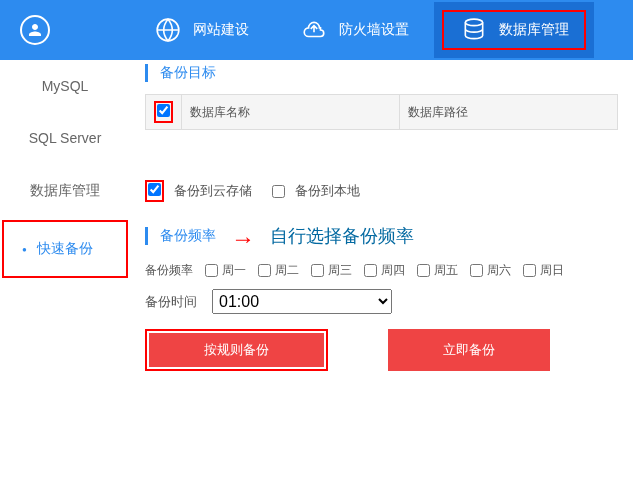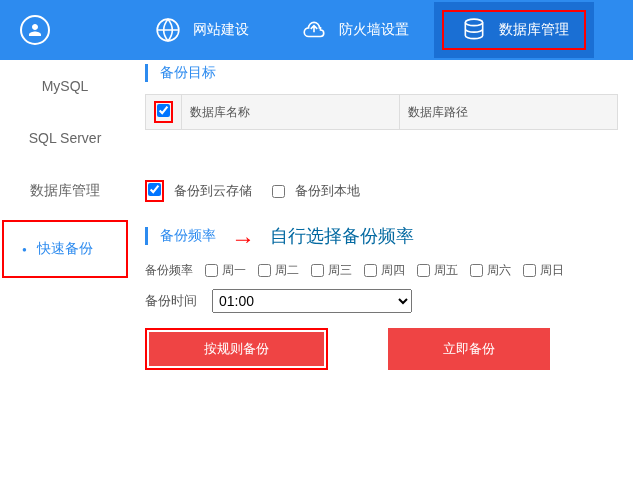--- a/index.html
+++ b/index.html
@@ -32,21 +32,21 @@
     .cb-highlight { display: inline-block; border: 2px solid #ff0000; padding: 1px; }
     
     .checkbox-row { margin-top: 50px; display: flex; align-items: center; gap: 10px; }
     .freq-section { margin-top: 20px; }
     .freq-title-row { display: flex; align-items: center; gap: 15px; margin-bottom: 12px; }
     .annotation { color: #0369a1; font-size: 18px; }
     .arrow { color: #ff0000; font-size: 24px; }
     .day-row { display: flex; align-items: center; gap: 12px; flex-wrap: wrap; margin-bottom: 10px; font-size: 12px; }
     .day-item { display: flex; align-items: center; gap: 4px; }
     .time-row { display: flex; align-items: center; gap: 15px; margin-bottom: 15px; }
-    select { width: 200px; padding: 2px; font-size: 14px; }
+    select { width: 180px; padding: 2px; font-size: 16px; }
     
     .btn-row { display: flex; gap: 60px; }
     .btn { padding: 8px 55px; background: #ef4444; color: #fff; border: none; cursor: pointer; font-size: 13px; }
     .btn-highlight { border: 2px solid #ff0000; padding: 2px; display: inline-block; }
     
     input[type="checkbox"] { cursor: pointer; }
   </style>
 </head>
 <body>
 

